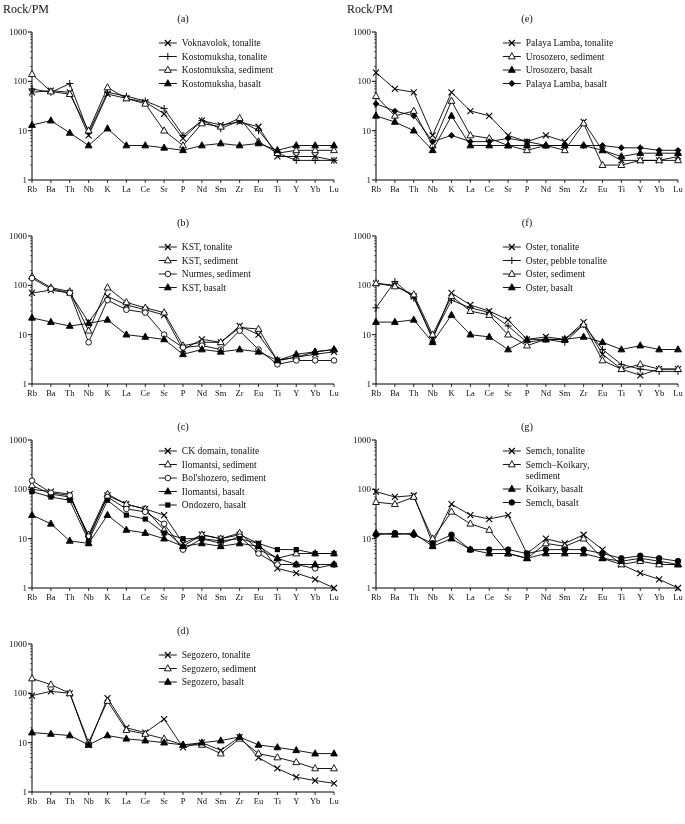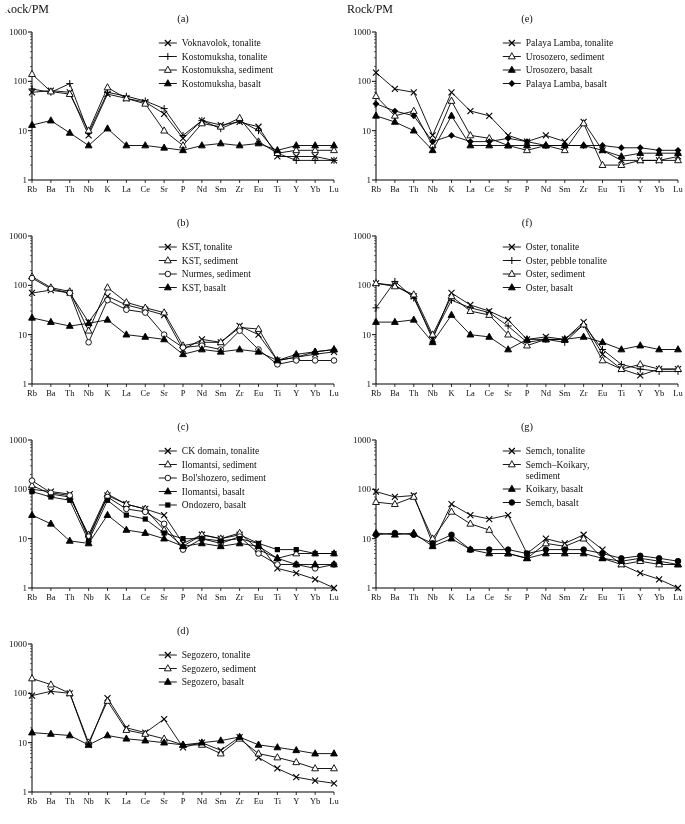--- a/index.html
+++ b/index.html
@@ -1,16 +1,16 @@
 <!DOCTYPE html>
 <html><head>
 <meta charset="utf-8">
 <style>
   html,body{margin:0;padding:0;background:#fff;}
-  .page{position:relative;width:685px;height:824px;background:#fff;font-family:"Liberation Serif",serif;color:#111;overflow:hidden;border-radius:30px;}
+  .page{position:relative;width:685px;height:824px;background:#fff;font-family:"Liberation Serif",serif;color:#111;overflow:hidden;}
   .axis-unit{position:absolute;font-size:12px;color:#111;white-space:nowrap;}
   .panel{position:absolute;width:340px;height:200px;}
   .panel svg{display:block;width:100%;height:100%;}
   svg text{font-family:"Liberation Serif",serif;fill:#111;}
 </style>
 </head>
 <body>
 
 <div class="page">
   <div class="axis-unit" style="left:3px;top:2px">Rock/PM</div>

